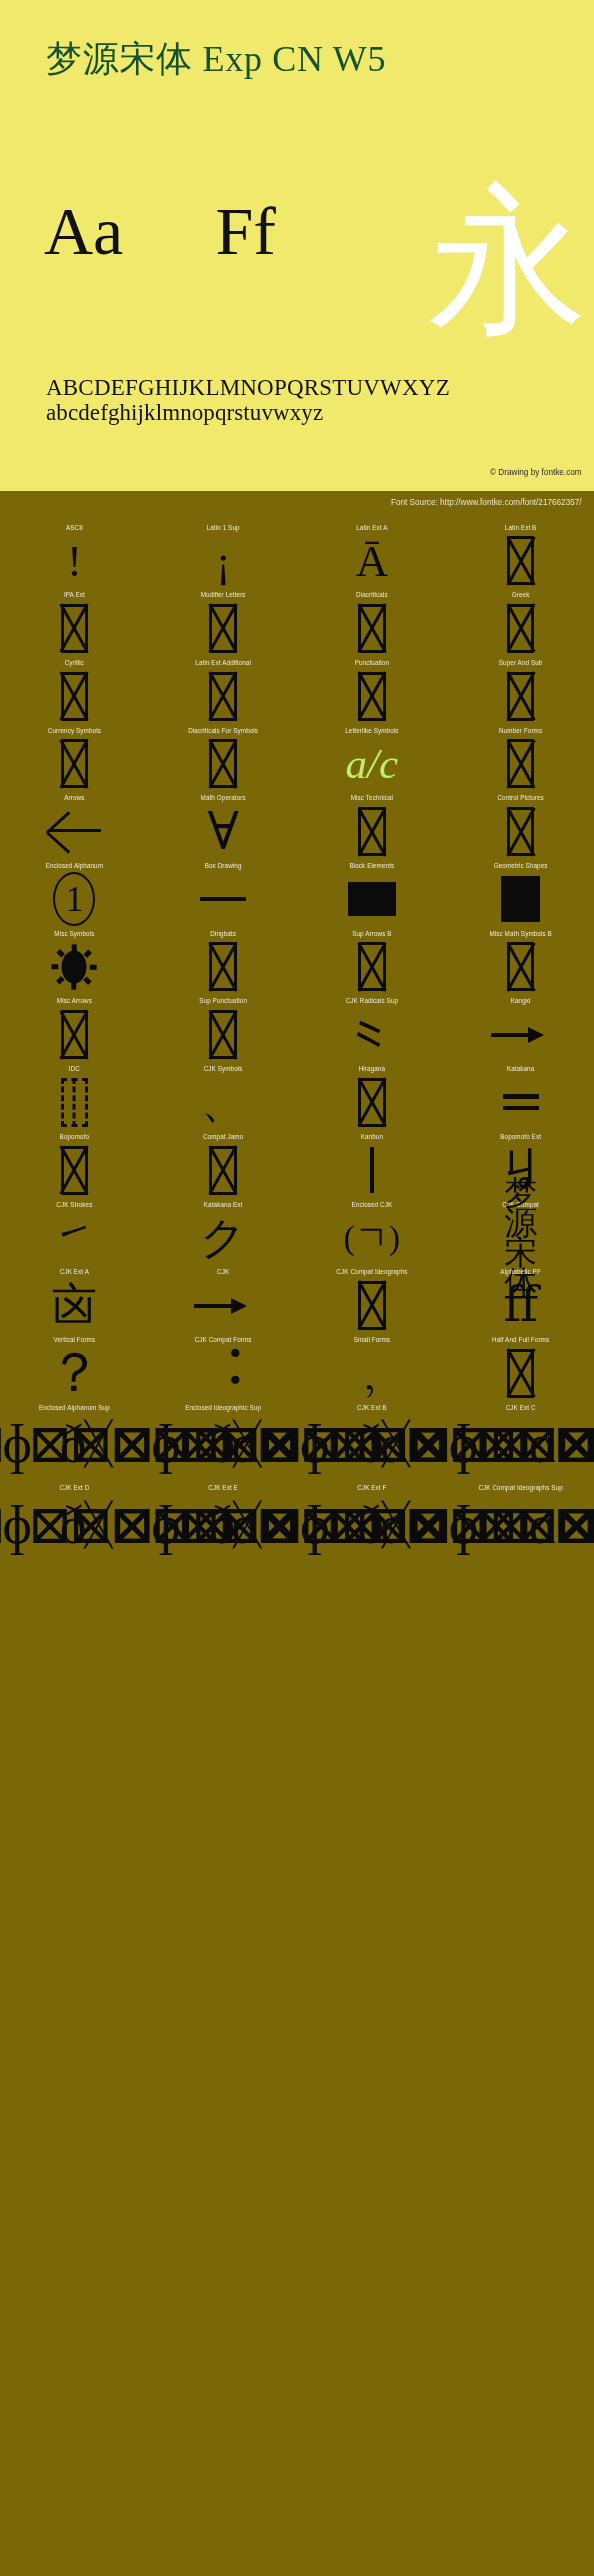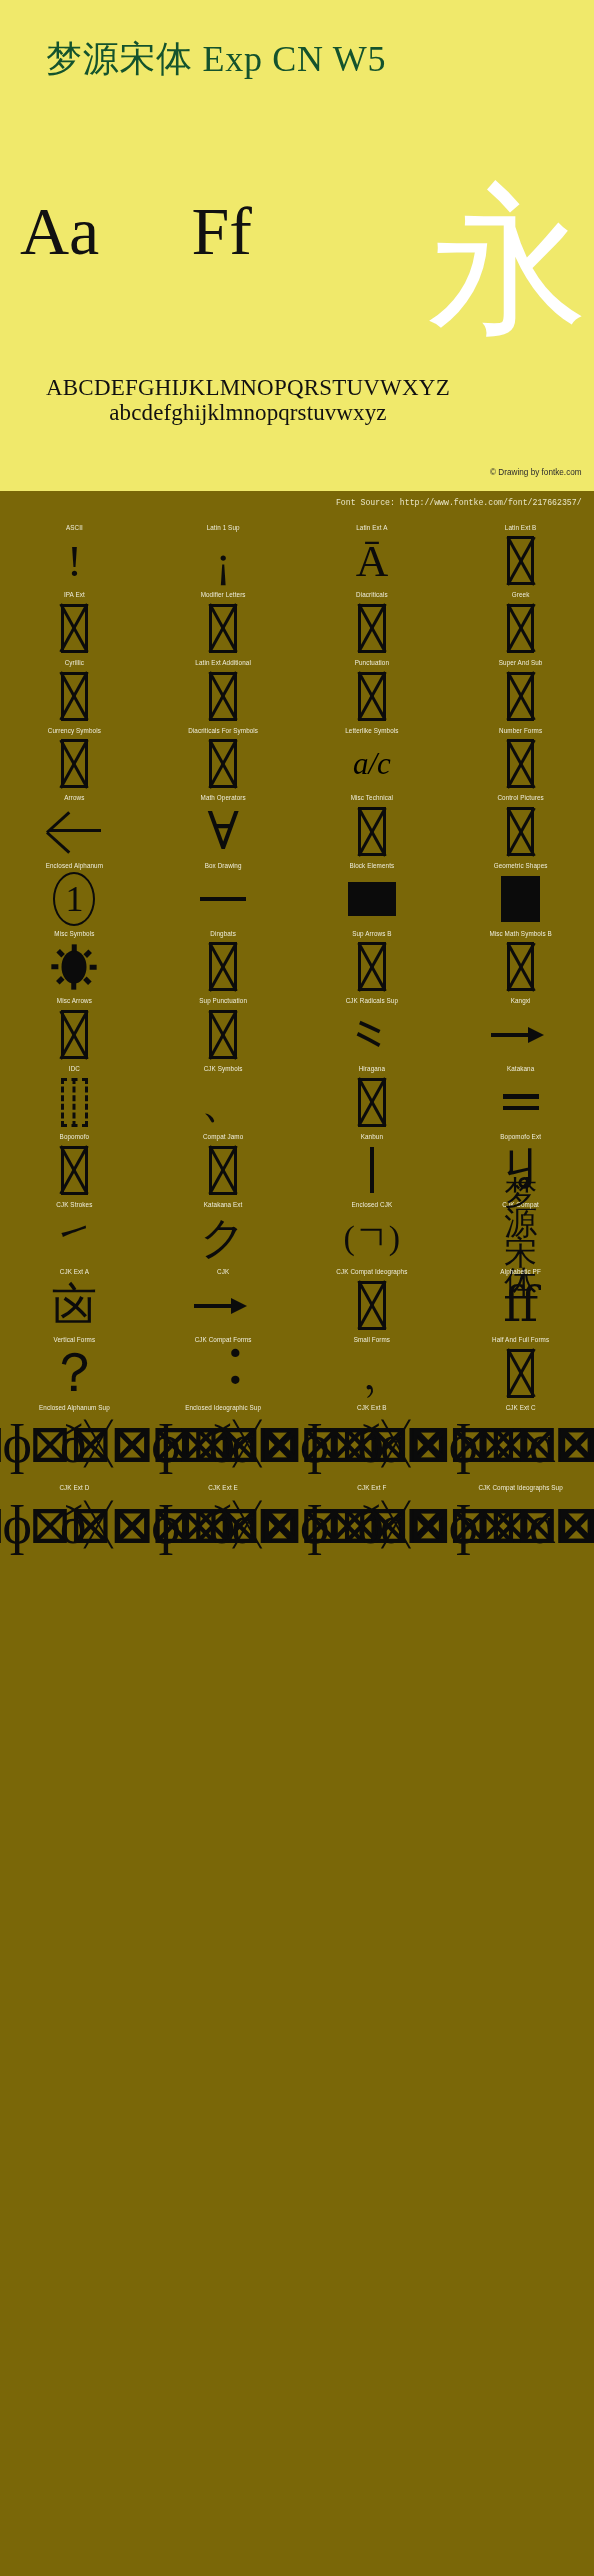--- a/index.html
+++ b/index.html
@@ -50,21 +50,21 @@
   .glyph-row.row2{ top:297px; }
 
   .glyph-cell{
     font-family:"Liberation Serif","DejaVu Serif",serif;
     color:#111111;
     font-size:68px;
     line-height:82px;
     text-align:left;
     white-space:nowrap;
   }
-  .glyph-cell.c1{ width:178px; padding-left:20px; box-sizing:border-box; }
+  .glyph-cell.c1{ width:178px; padding-left:20px; box-sizing:border-box;margin-left:24px; }
   .glyph-cell.c2{ width:171px; padding-left:13.4px; box-sizing:border-box; }
 
   .cjk-sample{
     position:absolute;
     right:7.4px;
     top:182px;
     font-family:"Liberation Serif","DejaVu Serif",serif;
     font-size:160px;
     line-height:160px;
     color:#ffffff;
@@ -77,21 +77,21 @@
     position:absolute;
     left:46px;
     top:376px;
     font-family:"Liberation Serif","DejaVu Serif",serif;
     color:#111111;
     font-size:23px;
     line-height:24.5px;
     letter-spacing:0px;
     white-space:nowrap;
   }
-  .alpha-block div{ display:block;text-align:center; }
+  .alpha-block div{ display:block; }
   .alpha-upper{ letter-spacing:0.2px; }
   .alpha-lower{ letter-spacing:0.1px; }
   .alpha-digits{ letter-spacing:0.1px; }
 
   .credit{
     position:absolute;
     right:13.4px;
     top:468px;
     font-size:8.2px;
     color:#2b2b2b;
@@ -105,21 +105,21 @@
     width:595px;
     height:31px;
     background:#7a6708;
   }
   .source-text{
     position:absolute;
     right:13.4px;
     top:7.4px;
     font-size:8.2px;
     color:#e9e6c8;
-    font-family:Liberation Mono, monospace;
+    font-family:Liberation Sans, sans-serif;
     white-space:nowrap;
   }
 
   
   .grid{
     position:relative;
     width:595px;
     padding:0 0 10.4px 0;
     box-sizing:border-box;
   }
@@ -271,22 +271,22 @@
     white-space:nowrap;
     font-family:"Liberation Serif","DejaVu Serif",serif;
     font-size:54px;
     line-height:64px;
     color:#0b0b0b;
     letter-spacing:-4.5px;
   }
   .frac{
     font-family:"Liberation Serif","DejaVu Serif",serif;
     font-style:italic;
-    font-size:31px;
-    color:#000000;
+    font-size:43px;
+    color:#bef264;
   }
   .ligature{
     font-family:"Liberation Serif","DejaVu Serif",serif;
     font-size:49px;color:#0b0b0b;
   }
   .punct{
     font-family:"Liberation Serif","DejaVu Serif",serif;
     font-size:55px;color:#0b0b0b;line-height:52px;
   }
   .forall{

